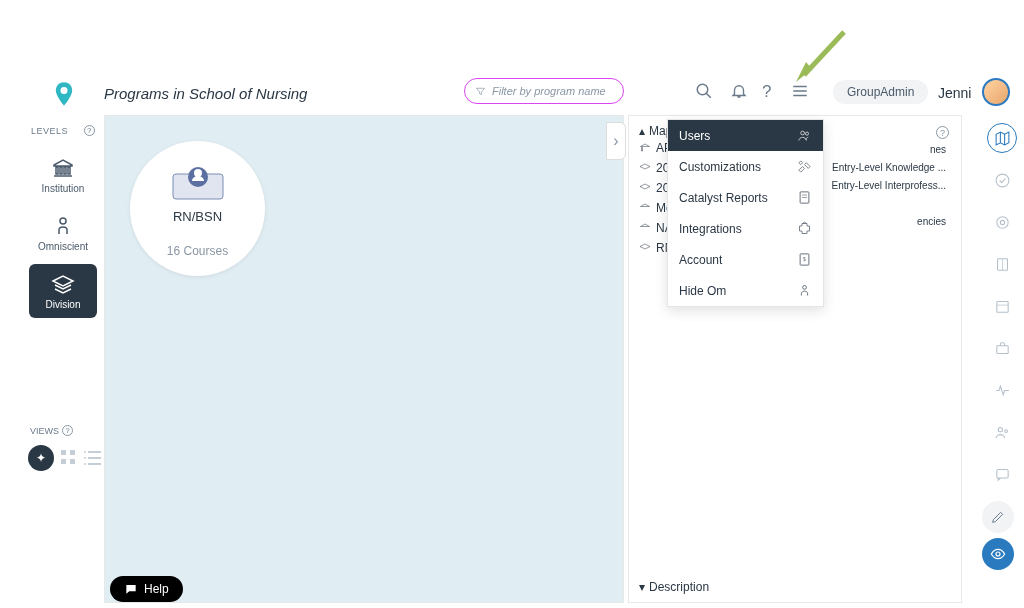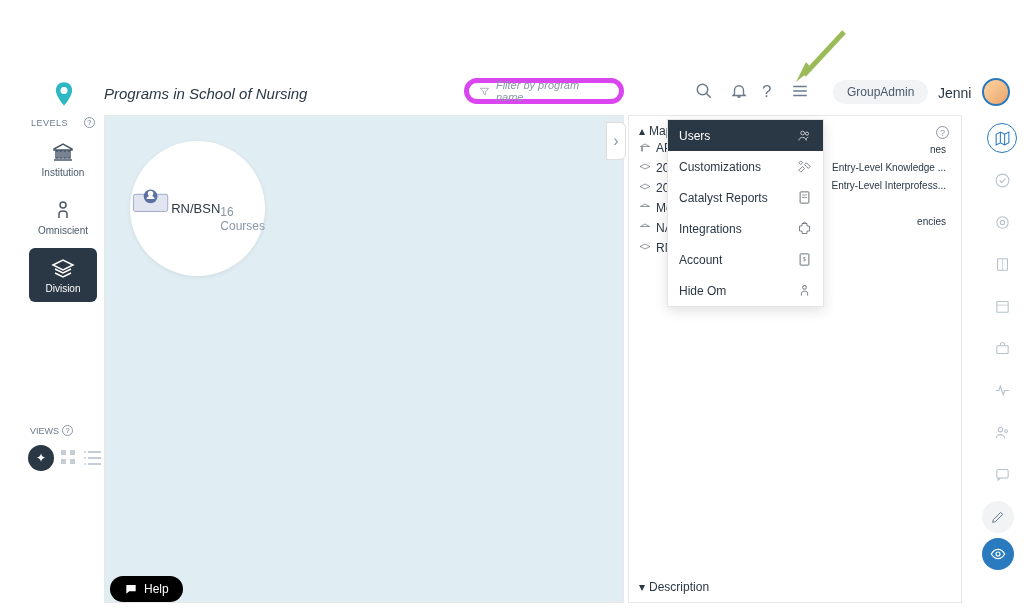--- a/index.html
+++ b/index.html
@@ -3,47 +3,47 @@
 <meta charset="utf-8">
 <style>
 * { box-sizing: border-box; margin: 0; padding: 0; }
 body { font-family: -apple-system, BlinkMacSystemFont, 'Segoe UI', sans-serif; background: #fff; overflow: hidden; width: 1024px; height: 608px; position: relative; }
 
 .logo { position: absolute; left: 50px; top: 80px; width: 28px; height: 28px; }
 .logo svg { width: 100%; height: 100%; }
 
 .header { position: absolute; left: 104px; right: 28px; top: 75px; height: 36px; display: flex; align-items: center; }
 .page-title { font-size: 15px; font-weight: 500; color: #2a3744; font-style: italic; }
-.filter-pill { position: absolute; left: 464px; top: 78px; width: 160px; height: 26px; border: 5px solid #d946ef; border-radius: 20px; display: flex; align-items: center; padding: 0 10px; gap: 6px; color: #8a97a5; font-size: 11px; font-style: italic; }
+.filter-pill { position: absolute; left: 464px; top: 78px; width: 160px; height: 26px; border: 1px solid #d946ef; border-radius: 20px; display: flex; align-items: center; padding: 0 10px; gap: 6px; color: #8a97a5; font-size: 11px; font-style: italic; }
 .filter-pill svg { width: 11px; height: 11px; }
 
 .hb-search, .hb-bell, .hb-help, .hb-menu { position: absolute; top: 82px; color: #6b7b8c; cursor: pointer; }
 .hb-search { left: 695px; } .hb-bell { left: 730px; } .hb-help { left: 762px; font-size: 17px; font-weight: 500; } .hb-menu { left: 791px; }
 .hb-search svg, .hb-bell svg, .hb-menu svg { width: 18px; height: 18px; }
 
 .role-pill { position: absolute; left: 833px; top: 80px; padding: 5px 14px; background: #f1f3f5; border-radius: 15px; font-size: 12px; color: #4a5a6b; }
 .user-name { position: absolute; left: 938px; top: 85px; font-size: 14px; color: #2a3744; }
 .avatar { position: absolute; left: 982px; top: 78px; width: 28px; height: 28px; border-radius: 50%; background: linear-gradient(135deg, #ffd4a3, #e8a56a); border: 2px solid #2a7abf; }
 
 .sidebar { position: absolute; left: 25px; top: 115px; width: 76px; display: flex; flex-direction: column; align-items: center; }
-.sb-section { font-size: 9px; color: #6b7b8c; letter-spacing: 0.5px; margin: 2px 0; display: flex; align-items: center; gap: 16px; }
+.sb-section { font-size: 9px; color: #6b7b8c; letter-spacing: 0.5px; margin: 10px 0; display: flex; align-items: center; gap: 16px; }
 .sb-section .qm { display: inline-flex; width: 11px; height: 11px; border: 1px solid #8a97a5; border-radius: 50%; align-items: center; justify-content: center; font-size: 8px; }
 .nav-item { width: 68px; padding: 8px 0; display: flex; flex-direction: column; align-items: center; gap: 3px; font-size: 10px; color: #4a5a6b; border-radius: 6px; cursor: pointer; margin: 2px 0; }
 .nav-item.active { background: #2a3744; color: #fff; }
 .nav-item svg { width: 24px; height: 24px; }
 
 .sb-views { position: absolute; left: 30px; top: 425px; font-size: 9px; color: #6b7b8c; display: flex; align-items: center; gap: 3px; }
 .sb-views .qm { display: inline-flex; width: 11px; height: 11px; border: 1px solid #8a97a5; border-radius: 50%; align-items: center; justify-content: center; font-size: 8px; }
 .view-toggles { position: absolute; left: 28px; top: 445px; display: flex; gap: 6px; }
 .vt-circle { width: 26px; height: 26px; border-radius: 50%; background: #2a3744; display: flex; align-items: center; justify-content: center; cursor: pointer; }
 .vt-circle span { color: #fff; font-size: 12px; }
 .vt-grid, .vt-list { width: 18px; height: 18px; display: flex; align-items: center; justify-content: center; color: #c5ced6; cursor: pointer; margin-top: 4px; }
 
 .canvas { position: absolute; left: 104px; top: 115px; width: 520px; height: 488px; background: #e0edf2; border: 1px solid #e8e8e8; }
-.program-pill { position: absolute; left: 25px; top: 25px; width: 135px; height: 135px; background: #fff; border-radius: 50%; box-shadow: 0 1px 4px rgba(0,0,0,0.08); display: flex; align-items: center; justify-content: center; }
+.program-pill { position: absolute; left: 25px; top: 25px; width: 135px; height: 135px; background: #fff; border-radius: 50%; box-shadow: 0 1px 4px rgba(0,0,0,0.08); display: flex; flex-direction: column; align-items: center; justify-content: center; }
 .program-pill .illus { width: 60px; height: 45px; margin-bottom: 5px; }
 .program-pill .p-title { font-size: 13px; font-weight: 500; color: #2a3744; }
 .program-pill .p-sub { font-size: 12px; color: #8a97a5; margin-top: 20px; }
 
 .collapse-tab { position: absolute; left: 606px; top: 122px; width: 20px; height: 38px; border: 1px solid #ddd; border-radius: 0 6px 6px 0; background: #fff; display: flex; align-items: center; justify-content: center; color: #8a97a5; cursor: pointer; }
 
 .right-panel { position: absolute; left: 628px; top: 115px; width: 334px; height: 488px; border: 1px solid #e8e8e8; background: #fff; padding: 8px 10px; font-size: 12px; color: #2a3744; }
 .right-panel .rp-header { display: flex; align-items: center; gap: 4px; font-weight: 500; }
 .right-panel .rp-help { position: absolute; right: 12px; top: 10px; width: 13px; height: 13px; border: 1px solid #8a97a5; border-radius: 50%; display: flex; align-items: center; justify-content: center; font-size: 9px; color: #8a97a5; }
 .rp-item { display: flex; align-items: center; gap: 5px; padding: 3px 0; font-size: 12px; }

